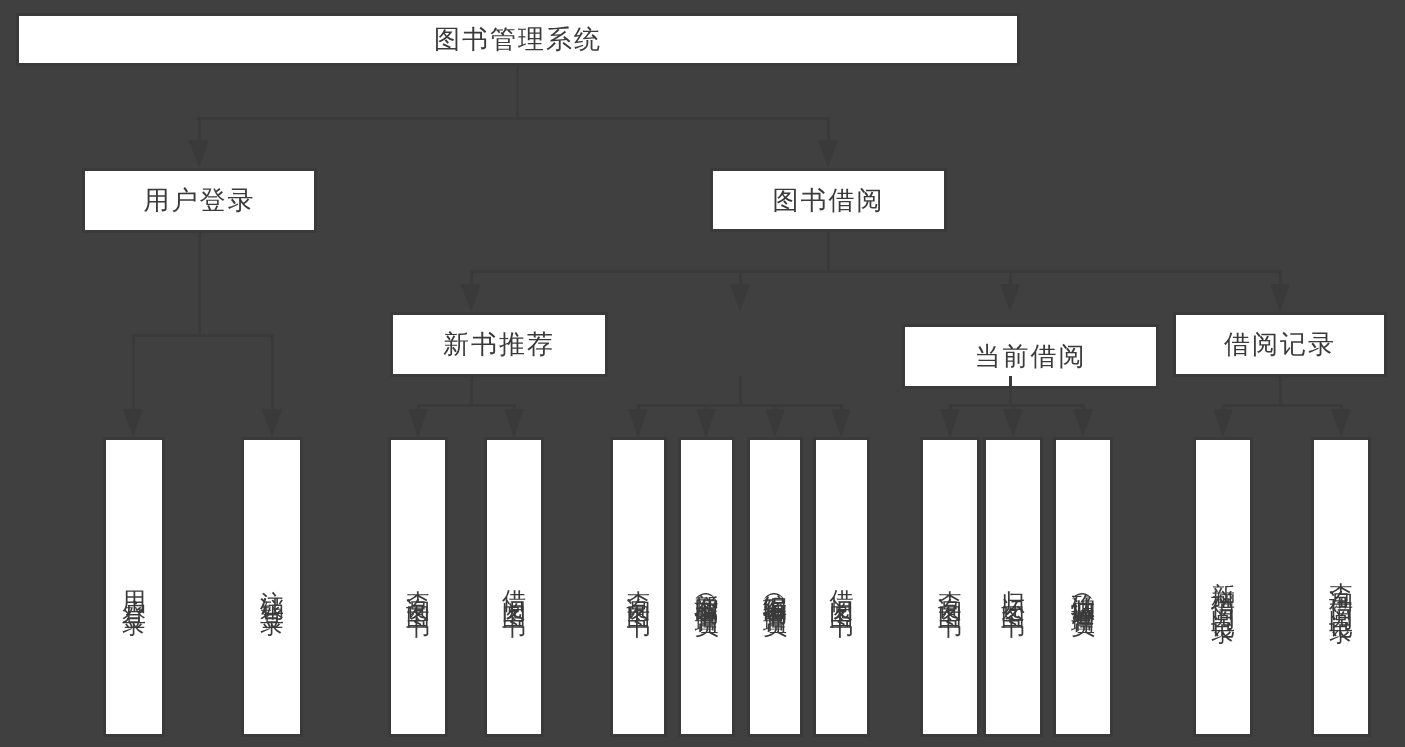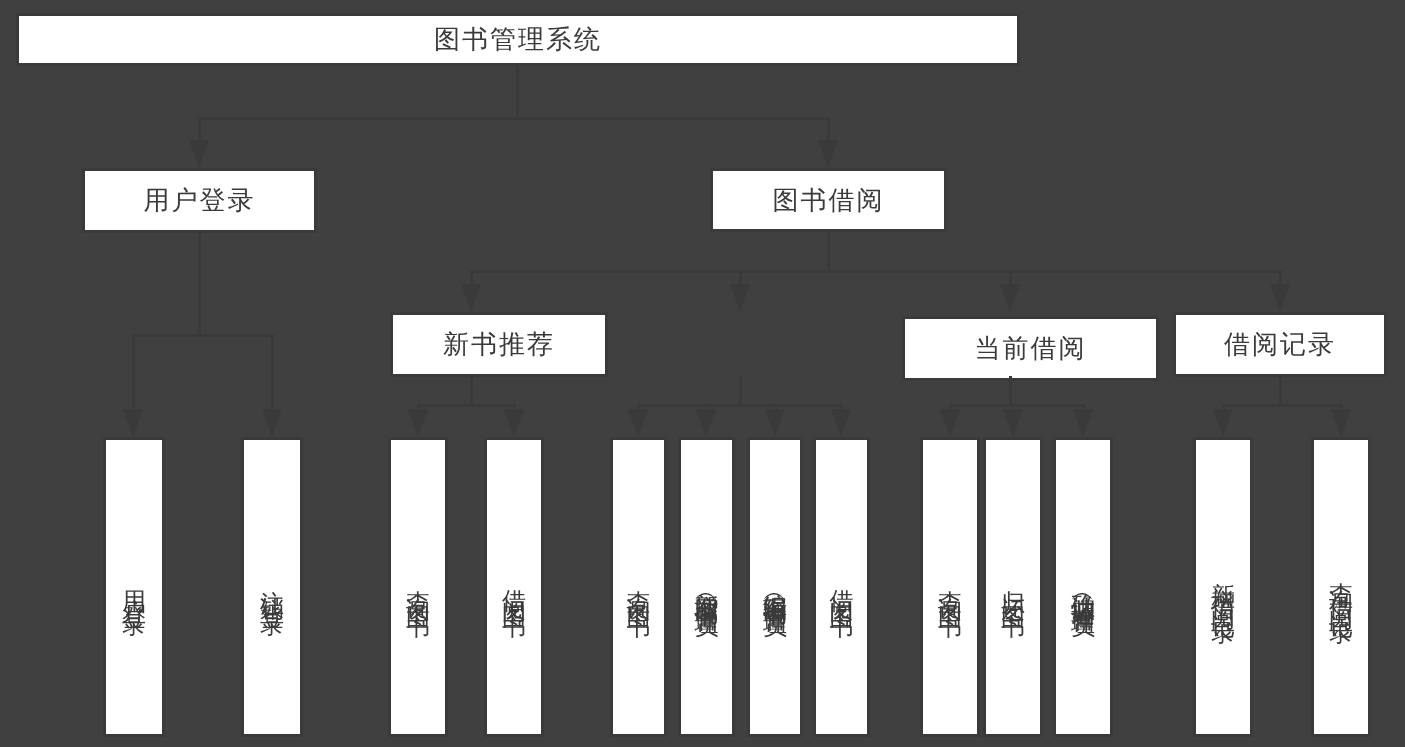--- a/index.html
+++ b/index.html
@@ -84,21 +84,21 @@
   <div class="box hbox" style="left:82px; top:168px; width:235px; height:65px;">
     <span>用户登录</span>
   </div>
   <div class="box hbox" style="left:710px; top:168px; width:237px; height:64px;">
     <span>图书借阅</span>
   </div>
 
   <div class="box hbox" style="left:362px; top:312px; width:218px; height:65px;margin-left:28px;">
     <span>新书推荐</span>
   </div>
-  <div class="box hbox" style="left:902px; top:316px; width:257px; height:65px;">
+  <div class="box hbox" style="left:902px; top:324px; width:257px; height:65px;">
     <span>当前借阅</span>
   </div>
   <div class="box hbox" style="left:1173px; top:312px; width:214px; height:65px;">
     <span>借阅记录</span>
   </div>
 
   <div class="box leaf" style="left:103px; top:437px; width:62px; height:300px;">
     <span>用户登录</span>
   </div>
   <div class="box leaf" style="left:241px; top:437px; width:62px; height:300px;">

